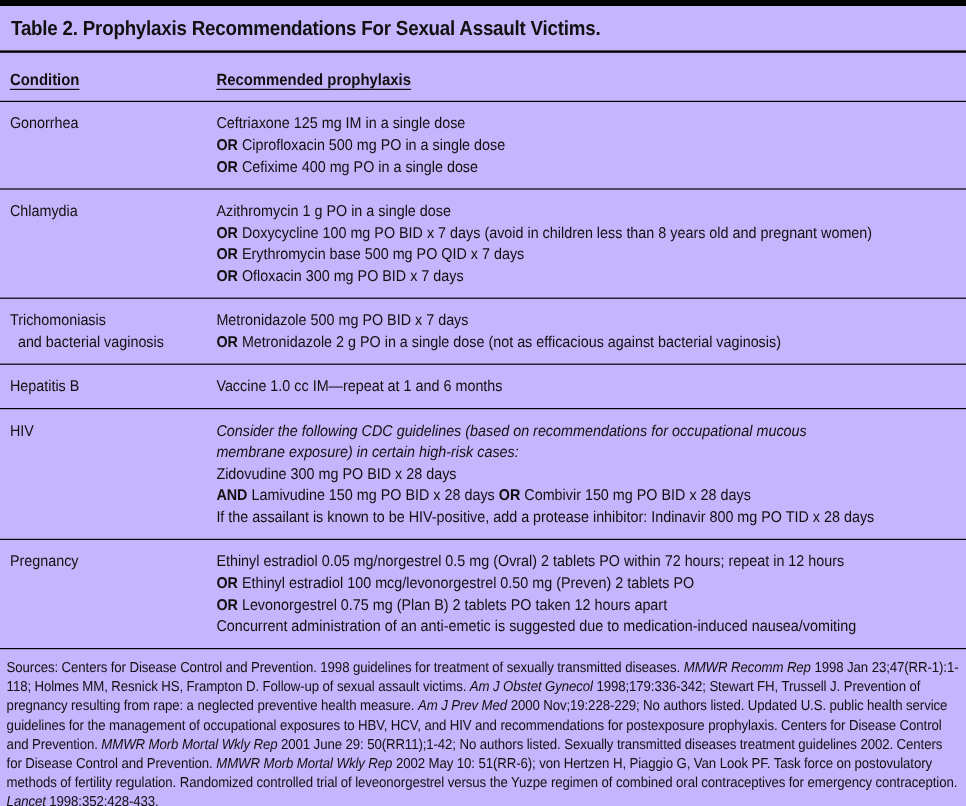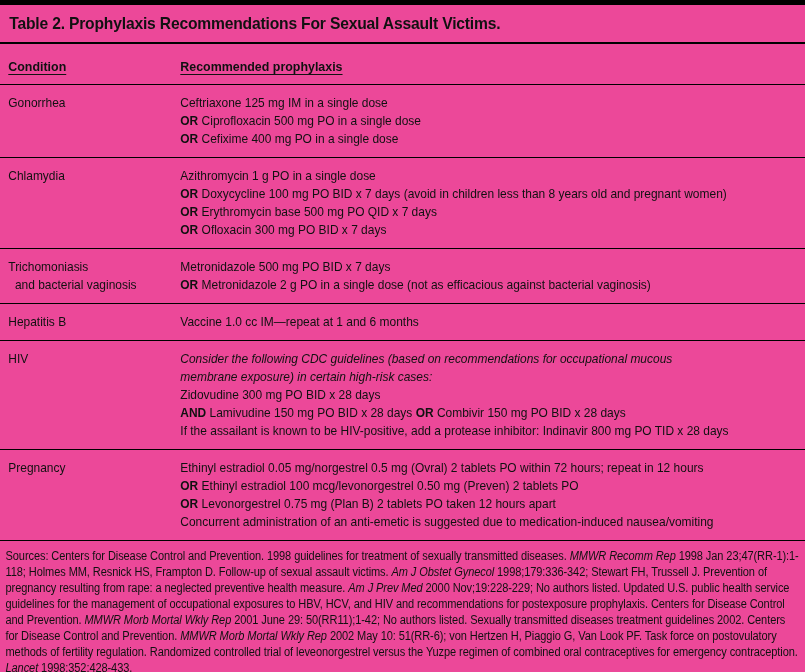--- a/index.html
+++ b/index.html
@@ -3,21 +3,21 @@
 <meta charset="utf-8">
 <style>
   * { margin: 0; padding: 0; box-sizing: border-box; }
   html, body {
     width: 805px; height: 672px;
     background: #ffffff;
     overflow: hidden;
     font-family: "Liberation Sans", sans-serif;
     color: #111111;
   }
-  .page { width: 805px; height: 672px; background: #ec4899; position: relative; }
+  .page { width: 805px; height: 672px; background: #c4b5fd; position: relative; }
   
   .scale-wrap {
     width: 875px;
     transform: scaleX(0.92);
     transform-origin: 0 0;
   }
   .top-bar { height: 5px; background: #000; }
   .title {
     font-weight: bold;
     font-size: 17px;

